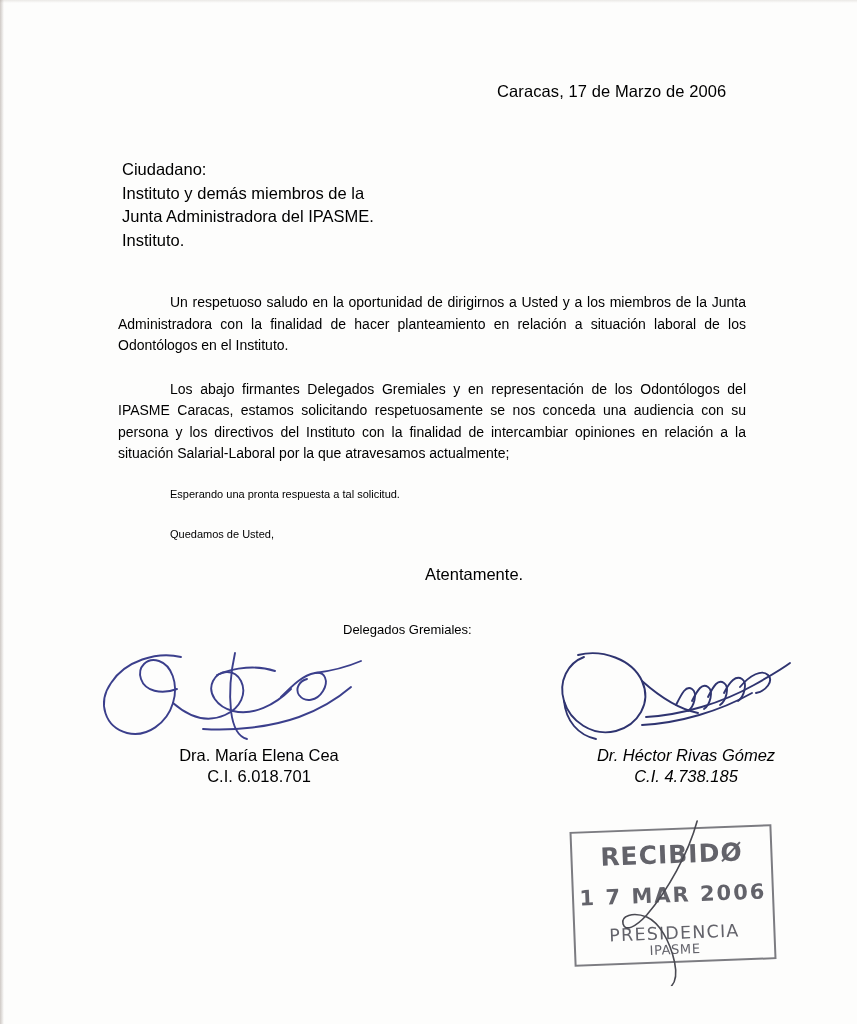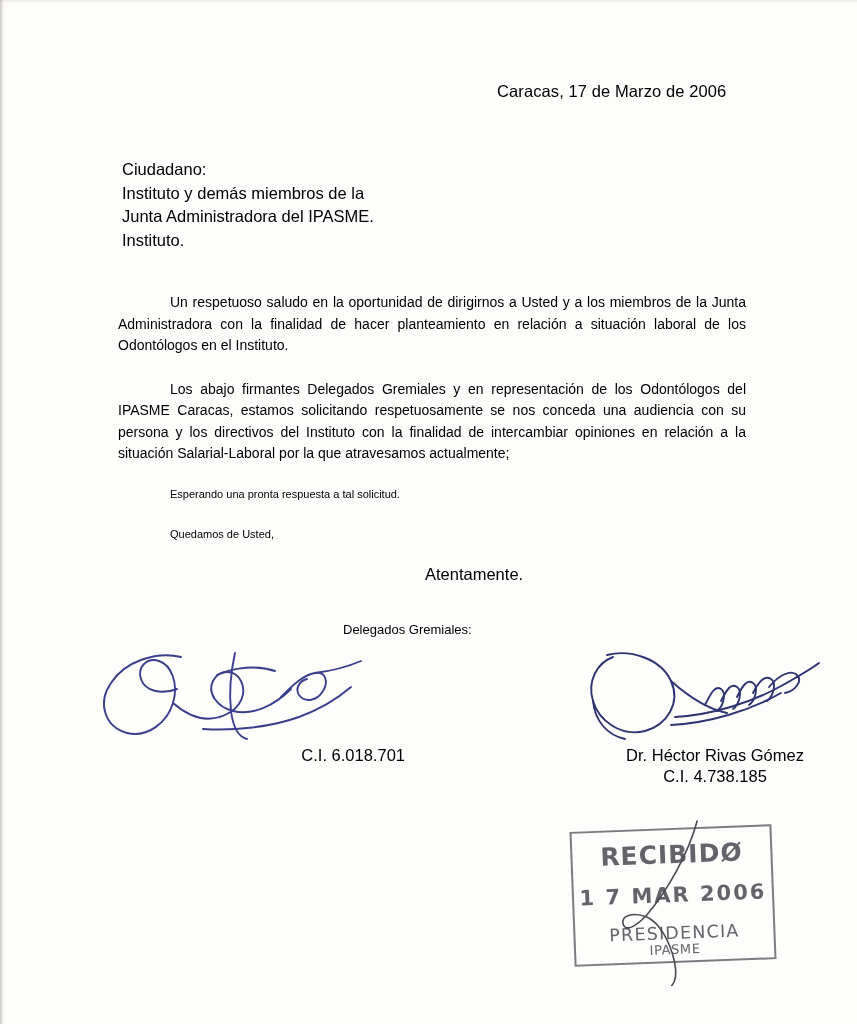--- a/index.html
+++ b/index.html
@@ -87,37 +87,37 @@
     position: absolute;
     left: 343px;
     top: 622px;
     font-size: 13px;
     white-space: nowrap;
   }
 
   
   .sig-block { position: absolute; }
   #sig-left  { left: 85px;  top: 645px; width: 320px; }
-  #sig-right { left: 555px; top: 645px; width: 300px; }
+  #sig-right { left: 526px; top: 645px; width: 300px; font-style: italic; }
 
   .sig-svg { display: block; }
   .sig-name {
     font-size: 16.5px;
     text-align: center;
     white-space: nowrap;
     line-height: 21px;
   }
   .sig-id {
     font-size: 16.5px;
     text-align: center;
     white-space: nowrap;
     line-height: 21px;
   }
   #sig-left .sig-name  { margin-left: 28px; }
-  #sig-left .sig-id    { margin-left: 28px; text-align: right; }
+  #sig-left .sig-id    { margin-left: 28px; }
   #sig-right .sig-name { margin-left: 20px; }
   #sig-right .sig-id   { margin-left: 20px; }
 
   
   #stamp {
     position: absolute;
     left: 572px;
     top: 828px;
     width: 202px;
     height: 135px;
@@ -205,20 +205,21 @@
                  C150,24 134,24 128,36 C122,48 132,62 148,66
                  C168,71 190,60 206,44"></path>
         <path d="M150,8 C146,26 144,48 146,66 C148,82 154,92 162,94"></path>
         <path d="M132,30 C150,22 172,20 190,26"></path>
         <path d="M196,52 C208,40 218,30 230,28 C240,26 244,36 238,46
                  C232,56 220,58 214,50 C210,44 214,36 222,34"></path>
         <path d="M230,28 C246,26 262,22 276,16"></path>
         <path d="M118,84 C150,86 186,82 214,72 C236,64 252,54 266,42"></path>
       </g>
     </svg>
+    <div class="sig-name">Dra. María Elena Cea</div>
     <div class="sig-id">C.I.  6.018.701</div>
   </div>
 
   <div class="sig-block" id="sig-right">
     <svg class="sig-svg" width="290" height="100" viewBox="0 0 290 100">
       <g fill="none" stroke="#2f3470" stroke-width="1.9" stroke-linecap="round" stroke-linejoin="round">
         <path d="M52,10 C76,4 106,14 116,36 C126,58 112,80 90,86
                  C66,92 44,76 38,56 C32,36 42,18 58,12"></path>
         <path d="M38,56 C40,76 52,90 70,94"></path>
         <path d="M116,36 C134,52 152,64 172,68"></path>

